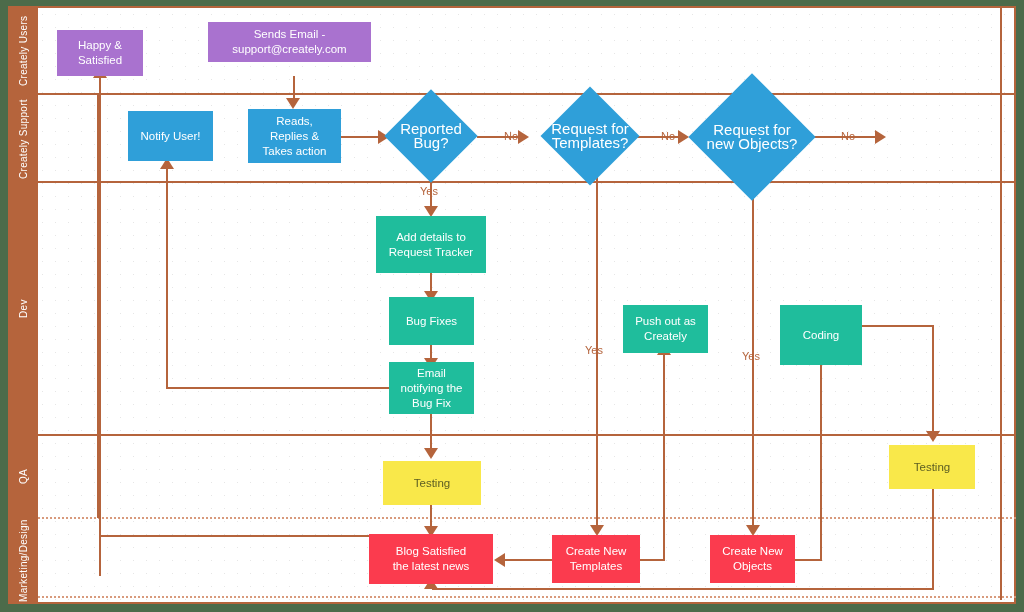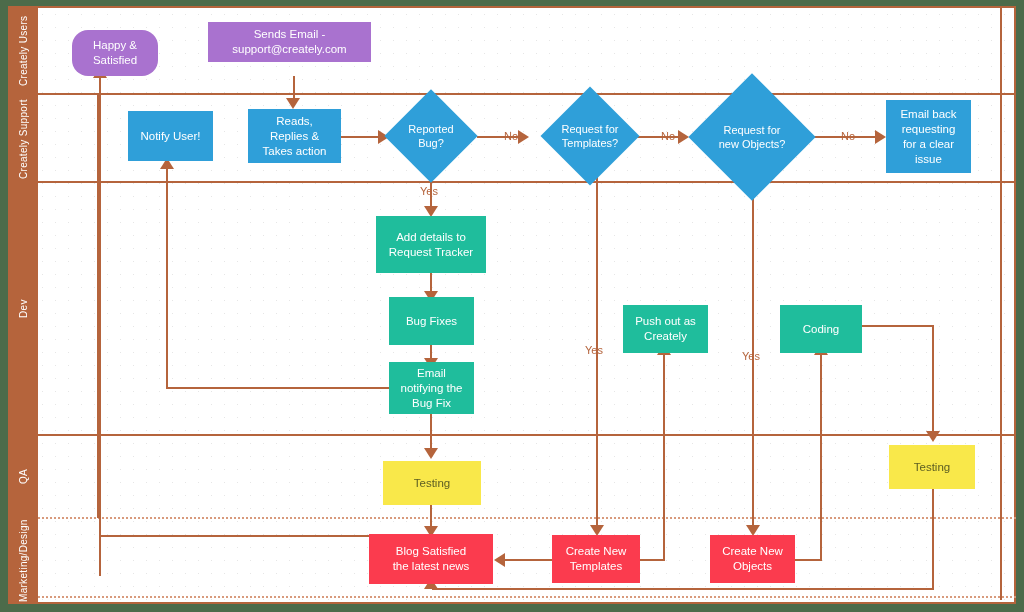--- a/index.html
+++ b/index.html
@@ -93,21 +93,21 @@
     transform: rotate(45deg);
   }
   .diamond .dlabel {
     position: absolute;
     inset: 0;
     display: flex;
     align-items: center;
     justify-content: center;
     text-align: center;
     color: #ffffff;
-    font-size: 11px;
+    font-size: 15px;
     line-height: 14px;
     z-index: 2;
     white-space: nowrap;
   }
 
   
   .conn-h, .conn-v {
     position: absolute;
     background: #b5643c;
     z-index: 2;
@@ -224,21 +224,21 @@
   <div class="arrow down" style="left:926px; top:431px;"></div>
 
   <div class="conn-v" style="left:932px; top:488px; height:102px;"></div>
   <div class="conn-h" style="left:432px; top:588px; width:502px;"></div>
   <div class="arrow up" style="left:424px; top:578px;"></div>
 
   <div class="conn-h" style="left:99px; top:535px; width:270px;"></div>
 
   <div class="conn-v" style="left:1000px; top:8px; height:592px;"></div>
 
-  <div class="node n-purple" style="left:72px; top:30px; width:86px; height:46px;border-radius:16px;">
+  <div class="node n-purple" style="left:57px; top:30px; width:86px; height:46px;">
     <span style="white-space:pre-line">Happy &amp;
 Satisfied</span>
   </div>
 
   <div class="node n-purple" style="left:208px; top:22px; width:163px; height:40px;">
     <span style="white-space:pre-line">Sends Email -
 support@creately.com</span>
   </div>
 
   <div class="node n-blue" style="left:128px; top:111px; width:85px; height:50px;">
@@ -262,26 +262,20 @@
     <div class="dlabel" style="white-space:pre-line">Request for
 Templates?</div>
   </div>
 
   <div class="diamond" style="left:695px; top:92px; width:114px; height:90px;">
     <div class="dshape" style="left:12px; top:0px; width:90px; height:90px;"></div>
     <div class="dlabel" style="white-space:pre-line">Request for
 new Objects?</div>
   </div>
 
-  <div class="node n-blue" style="left:886px; top:100px; width:85px; height:73px;">
-    <span style="white-space:pre-line">Email back
-requesting
-for a clear
-issue</span>
-  </div>
 
   <div class="node n-green" style="left:376px; top:216px; width:110px; height:57px;">
     <span style="white-space:pre-line">Add details to
 Request Tracker</span>
   </div>
 
   <div class="node n-green" style="left:389px; top:362px; width:85px; height:52px;">
     <span style="white-space:pre-line">Email
 notifying the
 Bug Fix</span>
@@ -289,21 +283,21 @@
 
   <div class="node n-green" style="left:389px; top:297px; width:85px; height:48px;">
     <span style="white-space:pre-line">Bug Fixes</span>
   </div>
 
   <div class="node n-green" style="left:623px; top:305px; width:85px; height:48px;">
     <span style="white-space:pre-line">Push out as
 Creately</span>
   </div>
 
-  <div class="node n-green" style="left:780px; top:305px; width:82px; height:48px;">
+  <div class="node n-green" style="left:780px; top:305px; width:82px; height:60px;">
     <span style="white-space:pre-line">Coding</span>
   </div>
 
   <div class="node n-yellow" style="left:383px; top:461px; width:98px; height:44px;">
     <span style="white-space:pre-line">Testing</span>
   </div>
 
   <div class="node n-yellow" style="left:889px; top:445px; width:86px; height:44px;">
     <span style="white-space:pre-line">Testing</span>
   </div>

